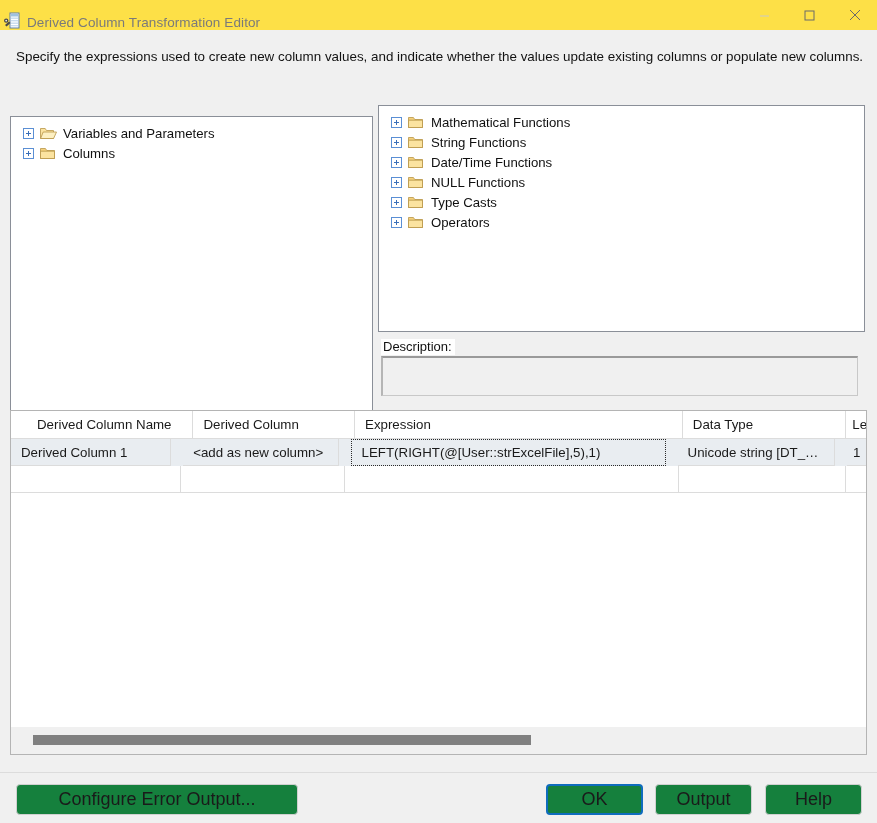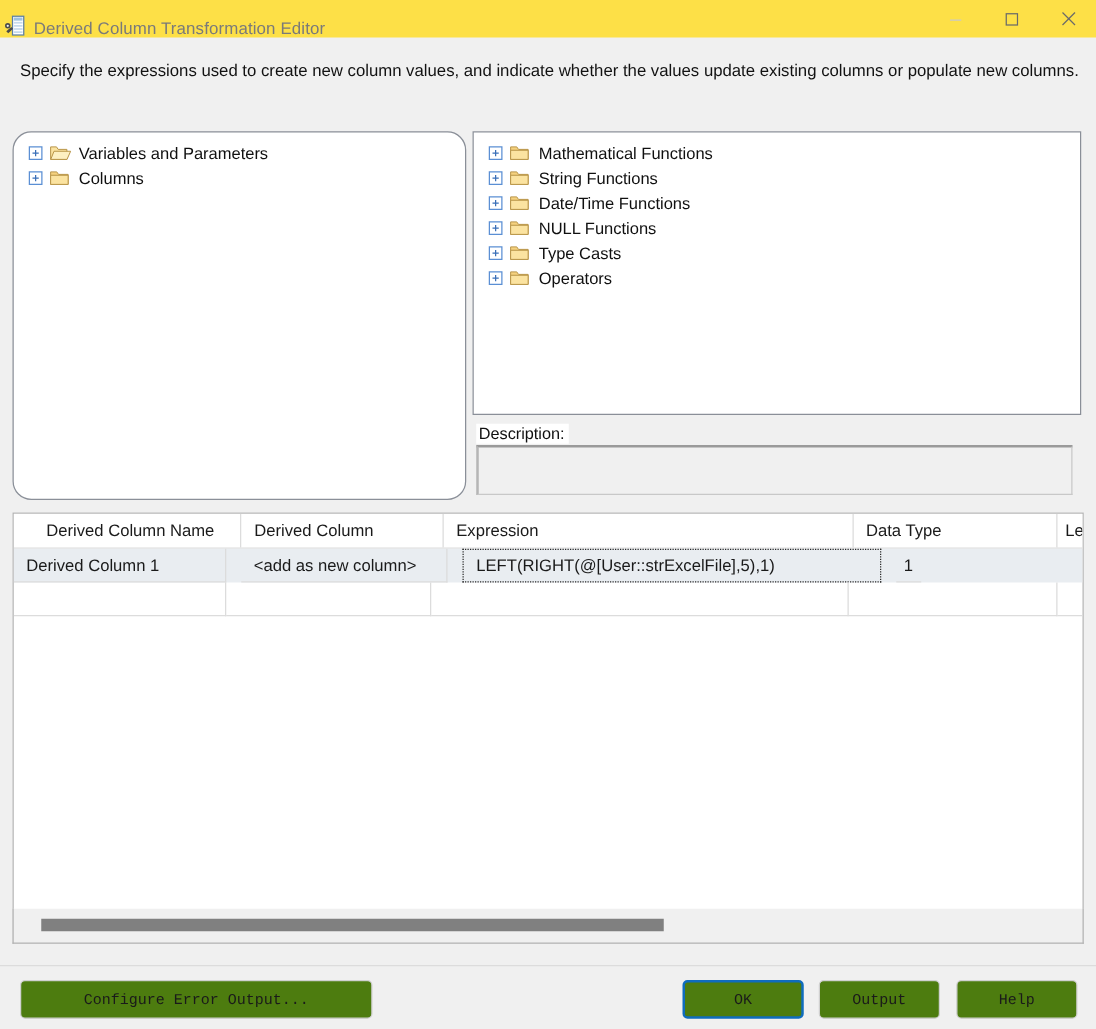--- a/index.html
+++ b/index.html
@@ -67,21 +67,21 @@
   }
 
   
   .panel {
     position: absolute;
     background: #ffffff;
     border: 1px solid #8a8f98;
     box-sizing: border-box;
     overflow: hidden;
   }
-  #left-panel  { left: 10px;  top: 105px; width: 363px; height: 295px; border-radius: 15px; }
+  #left-panel  { left: 10px;  top: 116px; width: 363px; height: 295px; }
   #right-panel { left: 378px; top: 105px; width: 487px; height: 227px; }
 
   .tree { padding: 6px 0 0 0; }
   .tree-node {
     height: 20px;
     display: flex;
     align-items: center;
     padding-left: 12px;
     font-size: 13.2px;
     color: #101010;
@@ -227,25 +227,25 @@
     position: absolute;
     left: 0;
     top: 772px;
     width: 877px;
     height: 1px;
     background: #dcdcdc;
   }
   .btn {
     position: absolute;
     box-sizing: border-box;
-    background: #4d7c0f;
+    background: #15803d;
     border: 1px solid #d0d0d0;
     border-radius: 4px;
-    font-family: Liberation Mono, monospace;
-    font-size: 12px;
+    font-family: Liberation Sans, sans-serif;
+    font-size: 18px;
     color: #1a1a1a;
     display: flex;
     align-items: center;
     justify-content: center;
     cursor: default;
     white-space: nowrap;
   }
   .btn.primary {
     border: 2px solid #0f6cbd;
   }
@@ -405,20 +405,21 @@
     <div class="cell c1">Derived Column</div>
     <div class="cell c2">Expression</div>
     <div class="cell c3">Data Type</div>
     <div class="cell c4">Le</div>
   </div>
 
   <div class="grid-row selected">
     <div class="cell c0">Derived Column 1</div>
     <div class="cell c1">&lt;add as new column&gt;</div>
     <div class="cell c2 focus">LEFT(RIGHT(@[User::strExcelFile],5),1)</div>
+    <div class="cell c3">Unicode string [DT_…</div>
     <div class="cell c4">1</div>
   </div>
 
   <div class="grid-row">
     <div class="cell c0"></div>
     <div class="cell c1"></div>
     <div class="cell c2"></div>
     <div class="cell c3"></div>
     <div class="cell c4"></div>
   </div>

